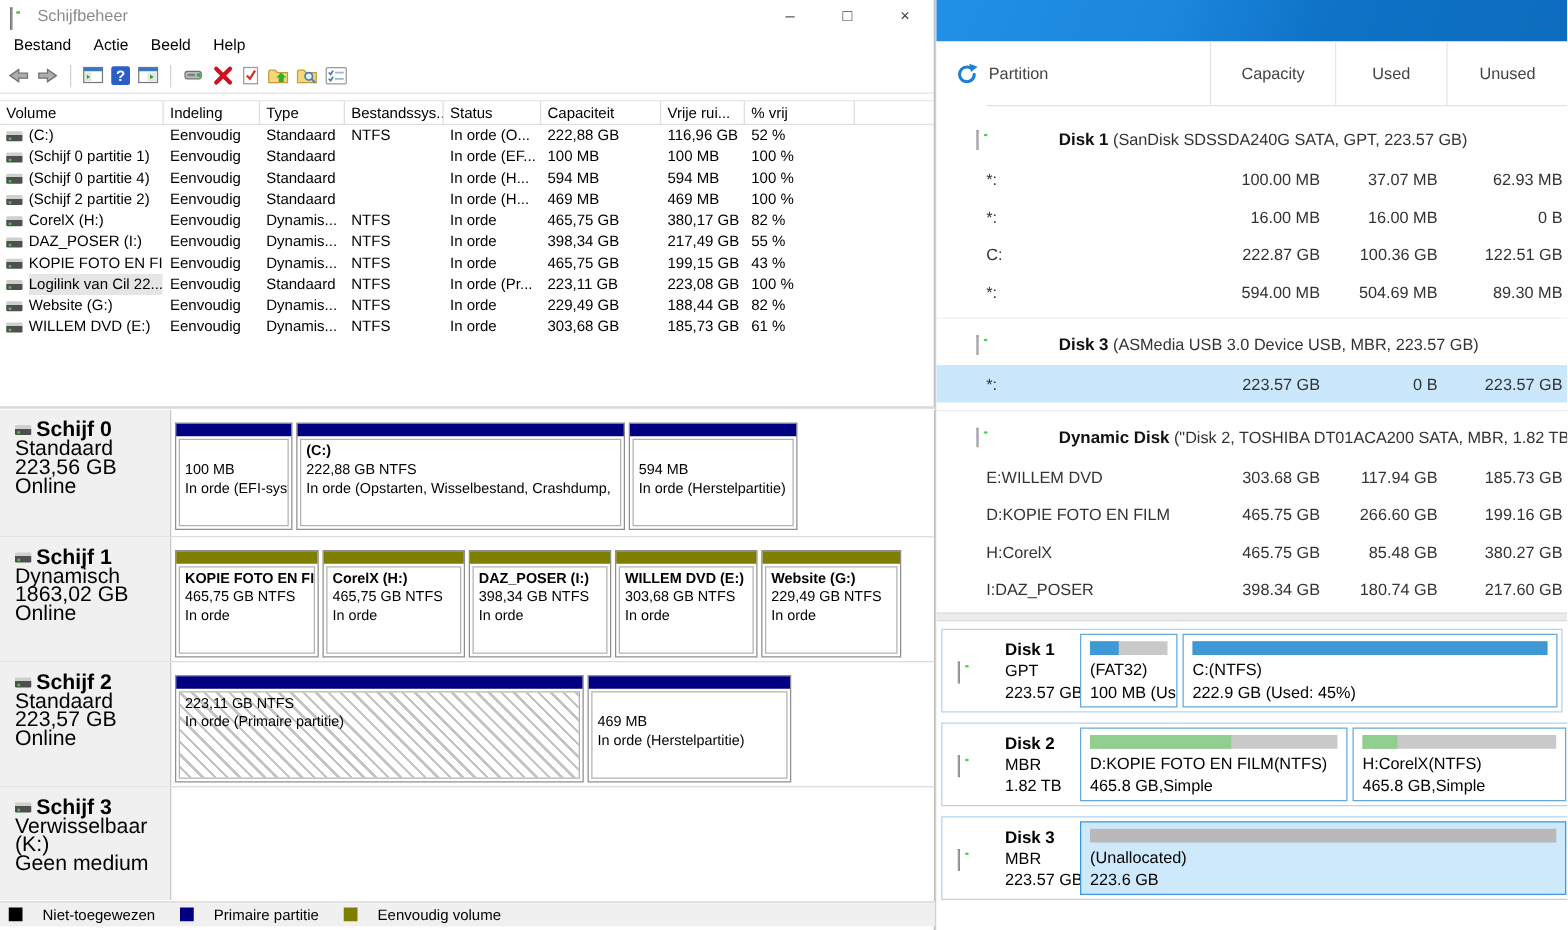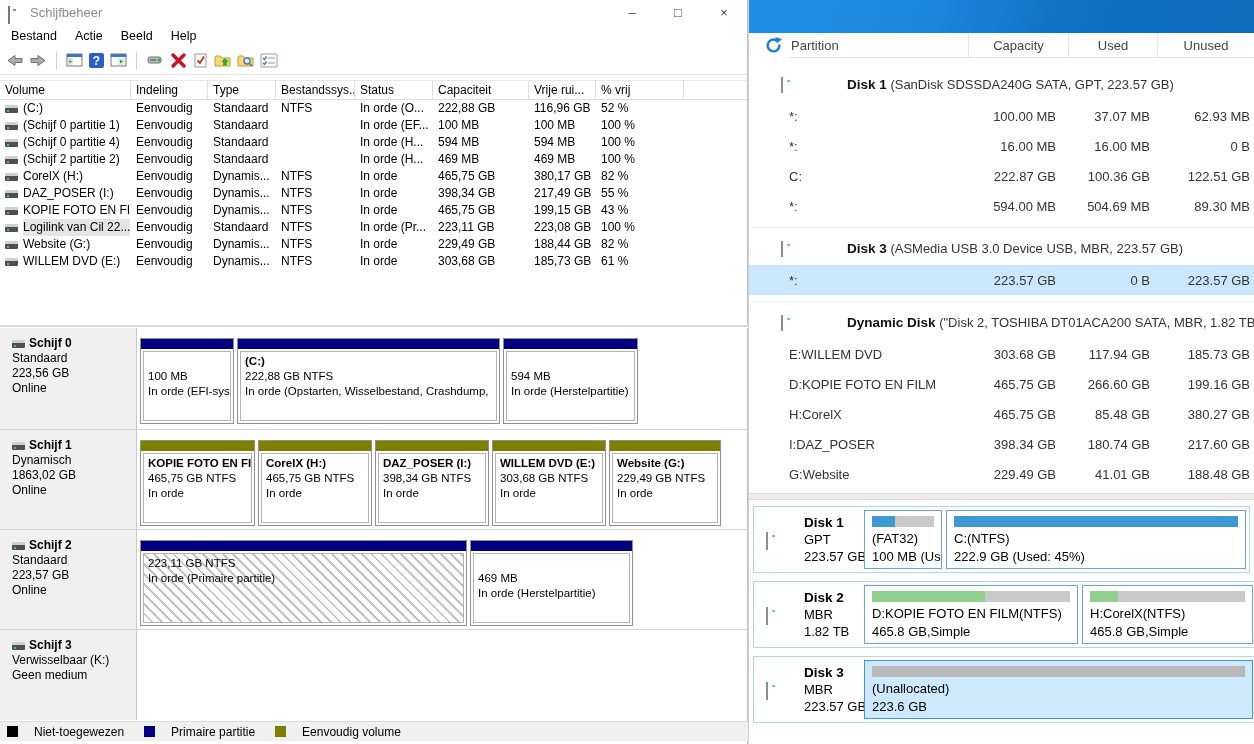--- a/index.html
+++ b/index.html
@@ -33,40 +33,40 @@
 .vico{width:13px;height:8px;flex:0 0 13px;background:linear-gradient(180deg,#cfcfcf 0 3px,#4f4f4f 3px);border-radius:1px;position:relative;}
 .vico::after{content:"";position:absolute;left:2px;bottom:1px;width:2px;height:2px;background:#3fd03f;}
 .selcell{background:#e5e5e5;}
 
 
 .splitline{position:absolute;top:325px;left:0;width:748px;height:2px;background:#d9d9d9;box-shadow:0 1px 0 #fff;}
 
 
 .gfx{position:absolute;top:328px;left:0;width:747px;}
 .drow{display:flex;border-bottom:1px solid #d4d4d4;background:#fff;}
-.dlabel{width:137px;background:#f0f0f0;border-right:1px solid #c9c9c9;padding:8px 4px 0 12px;font-size:12px;line-height:15px;}
+.dlabel{width:137px;background:#f0f0f0;border-right:1px solid #c9c9c9;padding:8px 4px 0 12px;font-size:17px;line-height:15px;}
 .dname{display:flex;align-items:center;gap:4px;font-weight:bold;}
 .dboxes{flex:1;padding:10px 0 0 3px;display:flex;gap:3px;align-items:flex-start;}
 .pbox{height:86px;border:1px solid #8f8f8f;background:#fff;display:flex;flex-direction:column;}
 .pstrip{height:10px;flex:0 0 10px;}
 .pstrip.navy{background:#000080;}
 .pstrip.olive{background:#7e7e00;}
 .pbody{flex:1;margin:2px;border:1px solid #b2b2b2;padding:2px 4px;font-size:11.5px;line-height:15px;white-space:nowrap;overflow:hidden;background:#fff;}
 .pbody.hatch{background:repeating-linear-gradient(45deg,#fff 0 5px,#c4c4c4 5px 7px);}
 .pname{font-weight:bold;height:15px;}
 
 
 .legend{position:absolute;top:721px;left:0;width:748px;height:20px;background:#f0f0f0;border-top:1px solid #dadada;display:flex;align-items:center;gap:20px;padding-left:7px;font-size:12px;}
 .legit{display:flex;align-items:center;gap:16px;}
 .swatch{width:11px;height:11px;display:inline-block;}
 
 
 .rpanel{position:absolute;left:748px;top:0;width:506px;height:744px;background:#fff;overflow:hidden;border-left:1px solid #d0d0d0;}
 .blueband{height:33px;background:linear-gradient(110deg,#2090e6 0%,#1b86dc 38%,#0e72c6 62%,#0d6cbe 100%);}
-.rheader{height:25px;display:flex;align-items:stretch;padding-left:8px;}
+.rheader{height:52px;display:flex;align-items:stretch;padding-left:8px;}
 .refresh{width:32px;display:flex;align-items:center;justify-content:center;}
 .rheadgrid{flex:1;display:grid;grid-template-columns:1fr 100px 89px 97px;border-bottom:1px solid #e2e2e2;font-size:13px;color:#444;}
 .rheadgrid div{display:flex;align-items:center;justify-content:center;}
 .rheadgrid div:first-child{justify-content:flex-start;padding-left:2px;}
 .rheadgrid div+div{border-left:1px solid #e6e6e6;}
 .rbody{font-size:13px;color:#333;}
 .ghead{position:relative;padding:13px 0 9px 98px;margin-top:6px;border-top:1px solid #efefef;white-space:nowrap;overflow:hidden;}
 .ghead .hdd{position:absolute;left:32px;top:14px;}
 .gbold{font-weight:bold;font-size:13.5px;color:#111;}
 .grest{color:#333;}
@@ -575,26 +575,20 @@
         <div>465.75 GB</div>
         <div>85.48 GB</div>
         <div>380.27 GB</div>
       </div>
     <div class="rrow">
         <div>I:DAZ_POSER</div>
         <div>398.34 GB</div>
         <div>180.74 GB</div>
         <div>217.60 GB</div>
       </div>
-    <div class="rrow">
-        <div>G:Website</div>
-        <div>229.49 GB</div>
-        <div>41.01 GB</div>
-        <div>188.48 GB</div>
-      </div>
   </div>
 
   <div class="mapsep"></div>
 
   <div class="maprow">
     <span class="hdd"><span class="t"></span><span class="f"></span></span>
     <div class="mapname">
       <b>Disk 1</b><br>
       <span>GPT</span><br>
       <span>223.57 GB</span>

